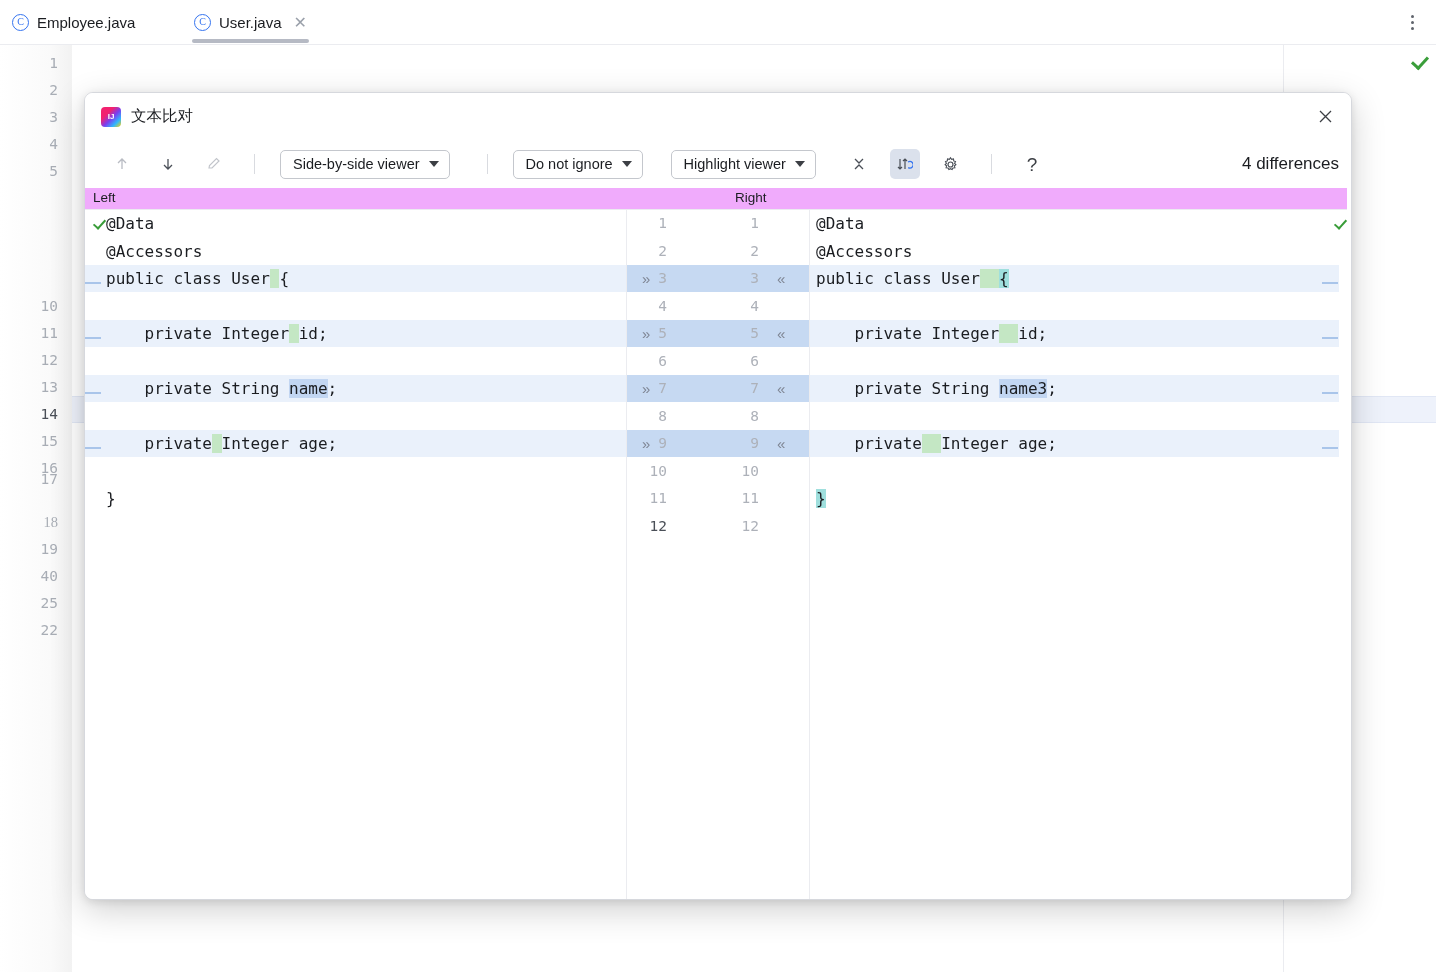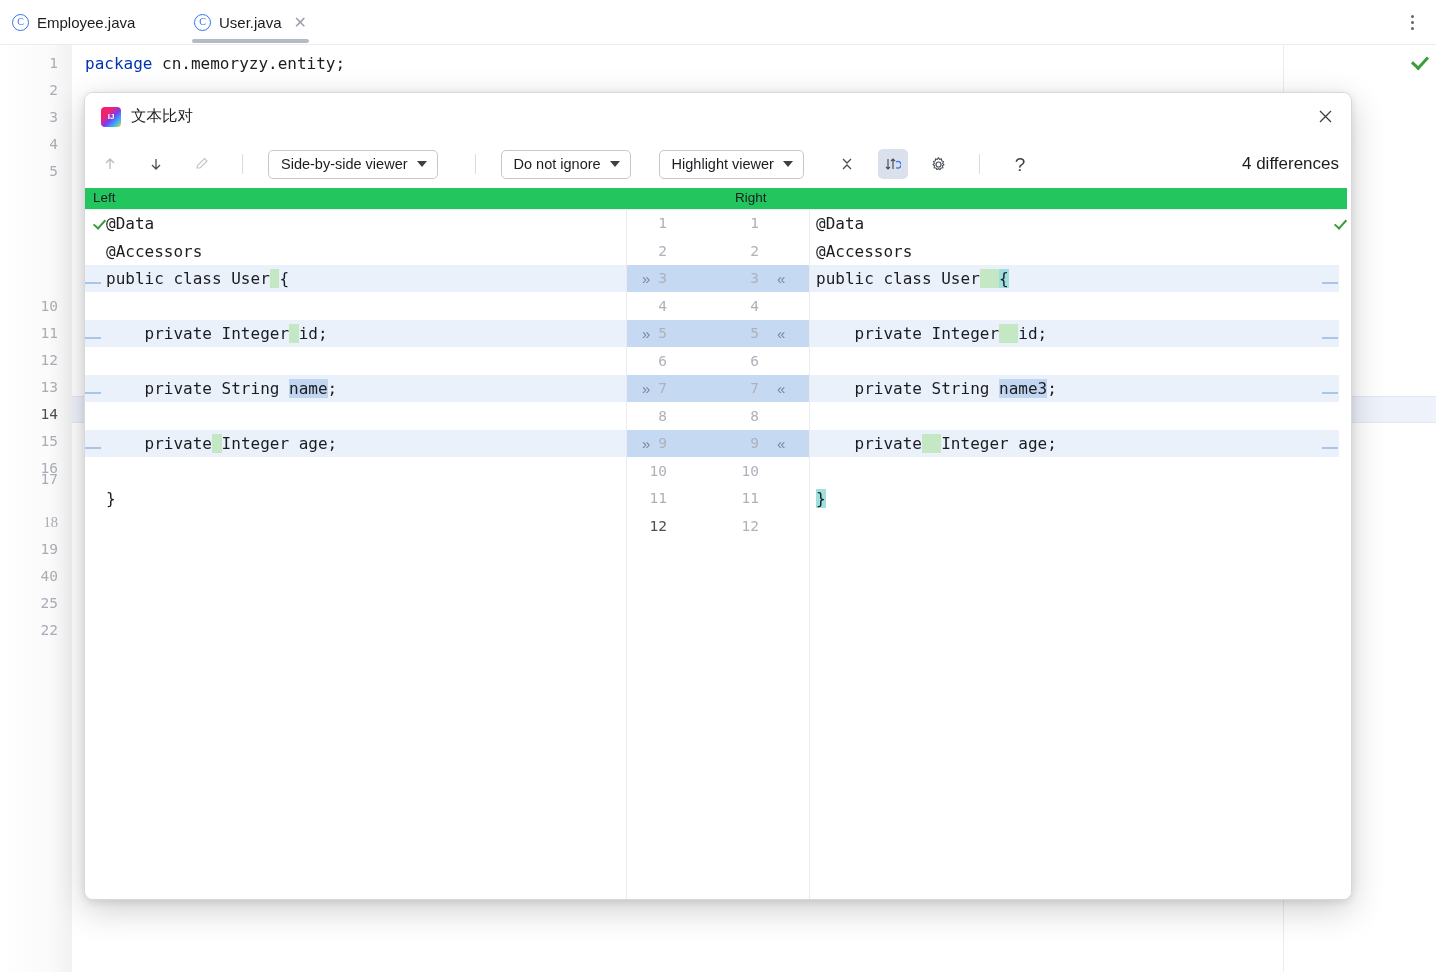--- a/index.html
+++ b/index.html
@@ -91,21 +91,21 @@
     display: flex; align-items: center; justify-content: center;
   }
   #dlgclose {
     position: absolute; right: 12px; top: 9px; width: 28px; height: 28px;
     display: flex; align-items: center; justify-content: center; cursor: pointer;
   }
 
   
   #toolbar {
     position: absolute; left: 0; top: 47px; right: 0; height: 48px;
-    display: flex; align-items: center; padding-left: 10px; gap: 16px;
+    display: flex; align-items: center; padding-left: 22px; gap: 16px;
   }
   .tbicon {
     width: 30px; height: 30px; display: flex; align-items: center; justify-content: center;
     cursor: pointer; border-radius: 5px; flex: 0 0 auto;
   }
   .tbicon.on { background: #dbe1ec; }
   .tbsep { width: 1px; height: 20px; background: #d9dbe0; margin: 0 9px; flex: 0 0 auto; }
   .combo {
     height: 29px; border: 1px solid #c4c7cd; border-radius: 5px; background: #fff;
     display: flex; align-items: center; gap: 9px; padding: 0 10px 0 12px;
@@ -117,21 +117,21 @@
     border-top: 6px solid #3c3f44;
   }
   #diffcount {
     position: absolute; right: 12px; top: 48px; height: 46px; display: flex; align-items: center;
     font-size: 17px; color: #1b1d21;
   }
 
   
   #hdrrow {
     position: absolute; left: 0; top: 95px; right: 4px; height: 22px;
-    background: #22c55e; border-bottom: 1px solid #ebecf0;
+    background: #f0abfc; border-bottom: 1px solid #ebecf0;
   }
   #hdrrow .hl { position: absolute; left: 8px; top: 2px; font-size: 13.5px; color: #1b1d21; }
   #hdrrow .hr { position: absolute; left: 650px; top: 2px; font-size: 13.5px; color: #1b1d21; }
 
   #panes { position: absolute; left: 0; top: 117px; right: 0; bottom: 0; background: #fff; }
   .vdiv { position: absolute; top: 0; bottom: 0; width: 1px; background: #ebecf0; }
   #vdivL { left: 541px; }
   #vdivR { left: 724px; }
   #scrollbarR { position: absolute; right: 0; top: 0; bottom: 0; width: 12px; background: #fff; }
 
@@ -207,21 +207,20 @@
         <div class="gln cur" style="top: 356px;">14</div>
         <div class="gln" style="top: 383px;">15</div>
         <div class="gln" style="top: 410px;">16</div>
         <div class="gln" style="top: 421px;">17</div>
         <div class="gln" style="top: 464px; font-family: Liberation Serif, serif;">18</div>
         <div class="gln" style="top: 491px;">19</div>
         <div class="gln" style="top: 518px;">40</div>
         <div class="gln" style="top: 545px;">25</div>
         <div class="gln" style="top: 572px;">22</div>
       </div>
-    <div class="eline" style="top:5px;"><span class="kw">package</span><span> cn.memoryzy.entity;</span></div>
     <div id="editorSplit"></div>
     <div id="okcheck"><span class="chk big"></span></div>
   </div>
 </div>
 
 <div id="dialog">
 
   <div id="dlgtitle">
     <span id="appicon"></span>
     <span class="ttxt">文本比对</span>

